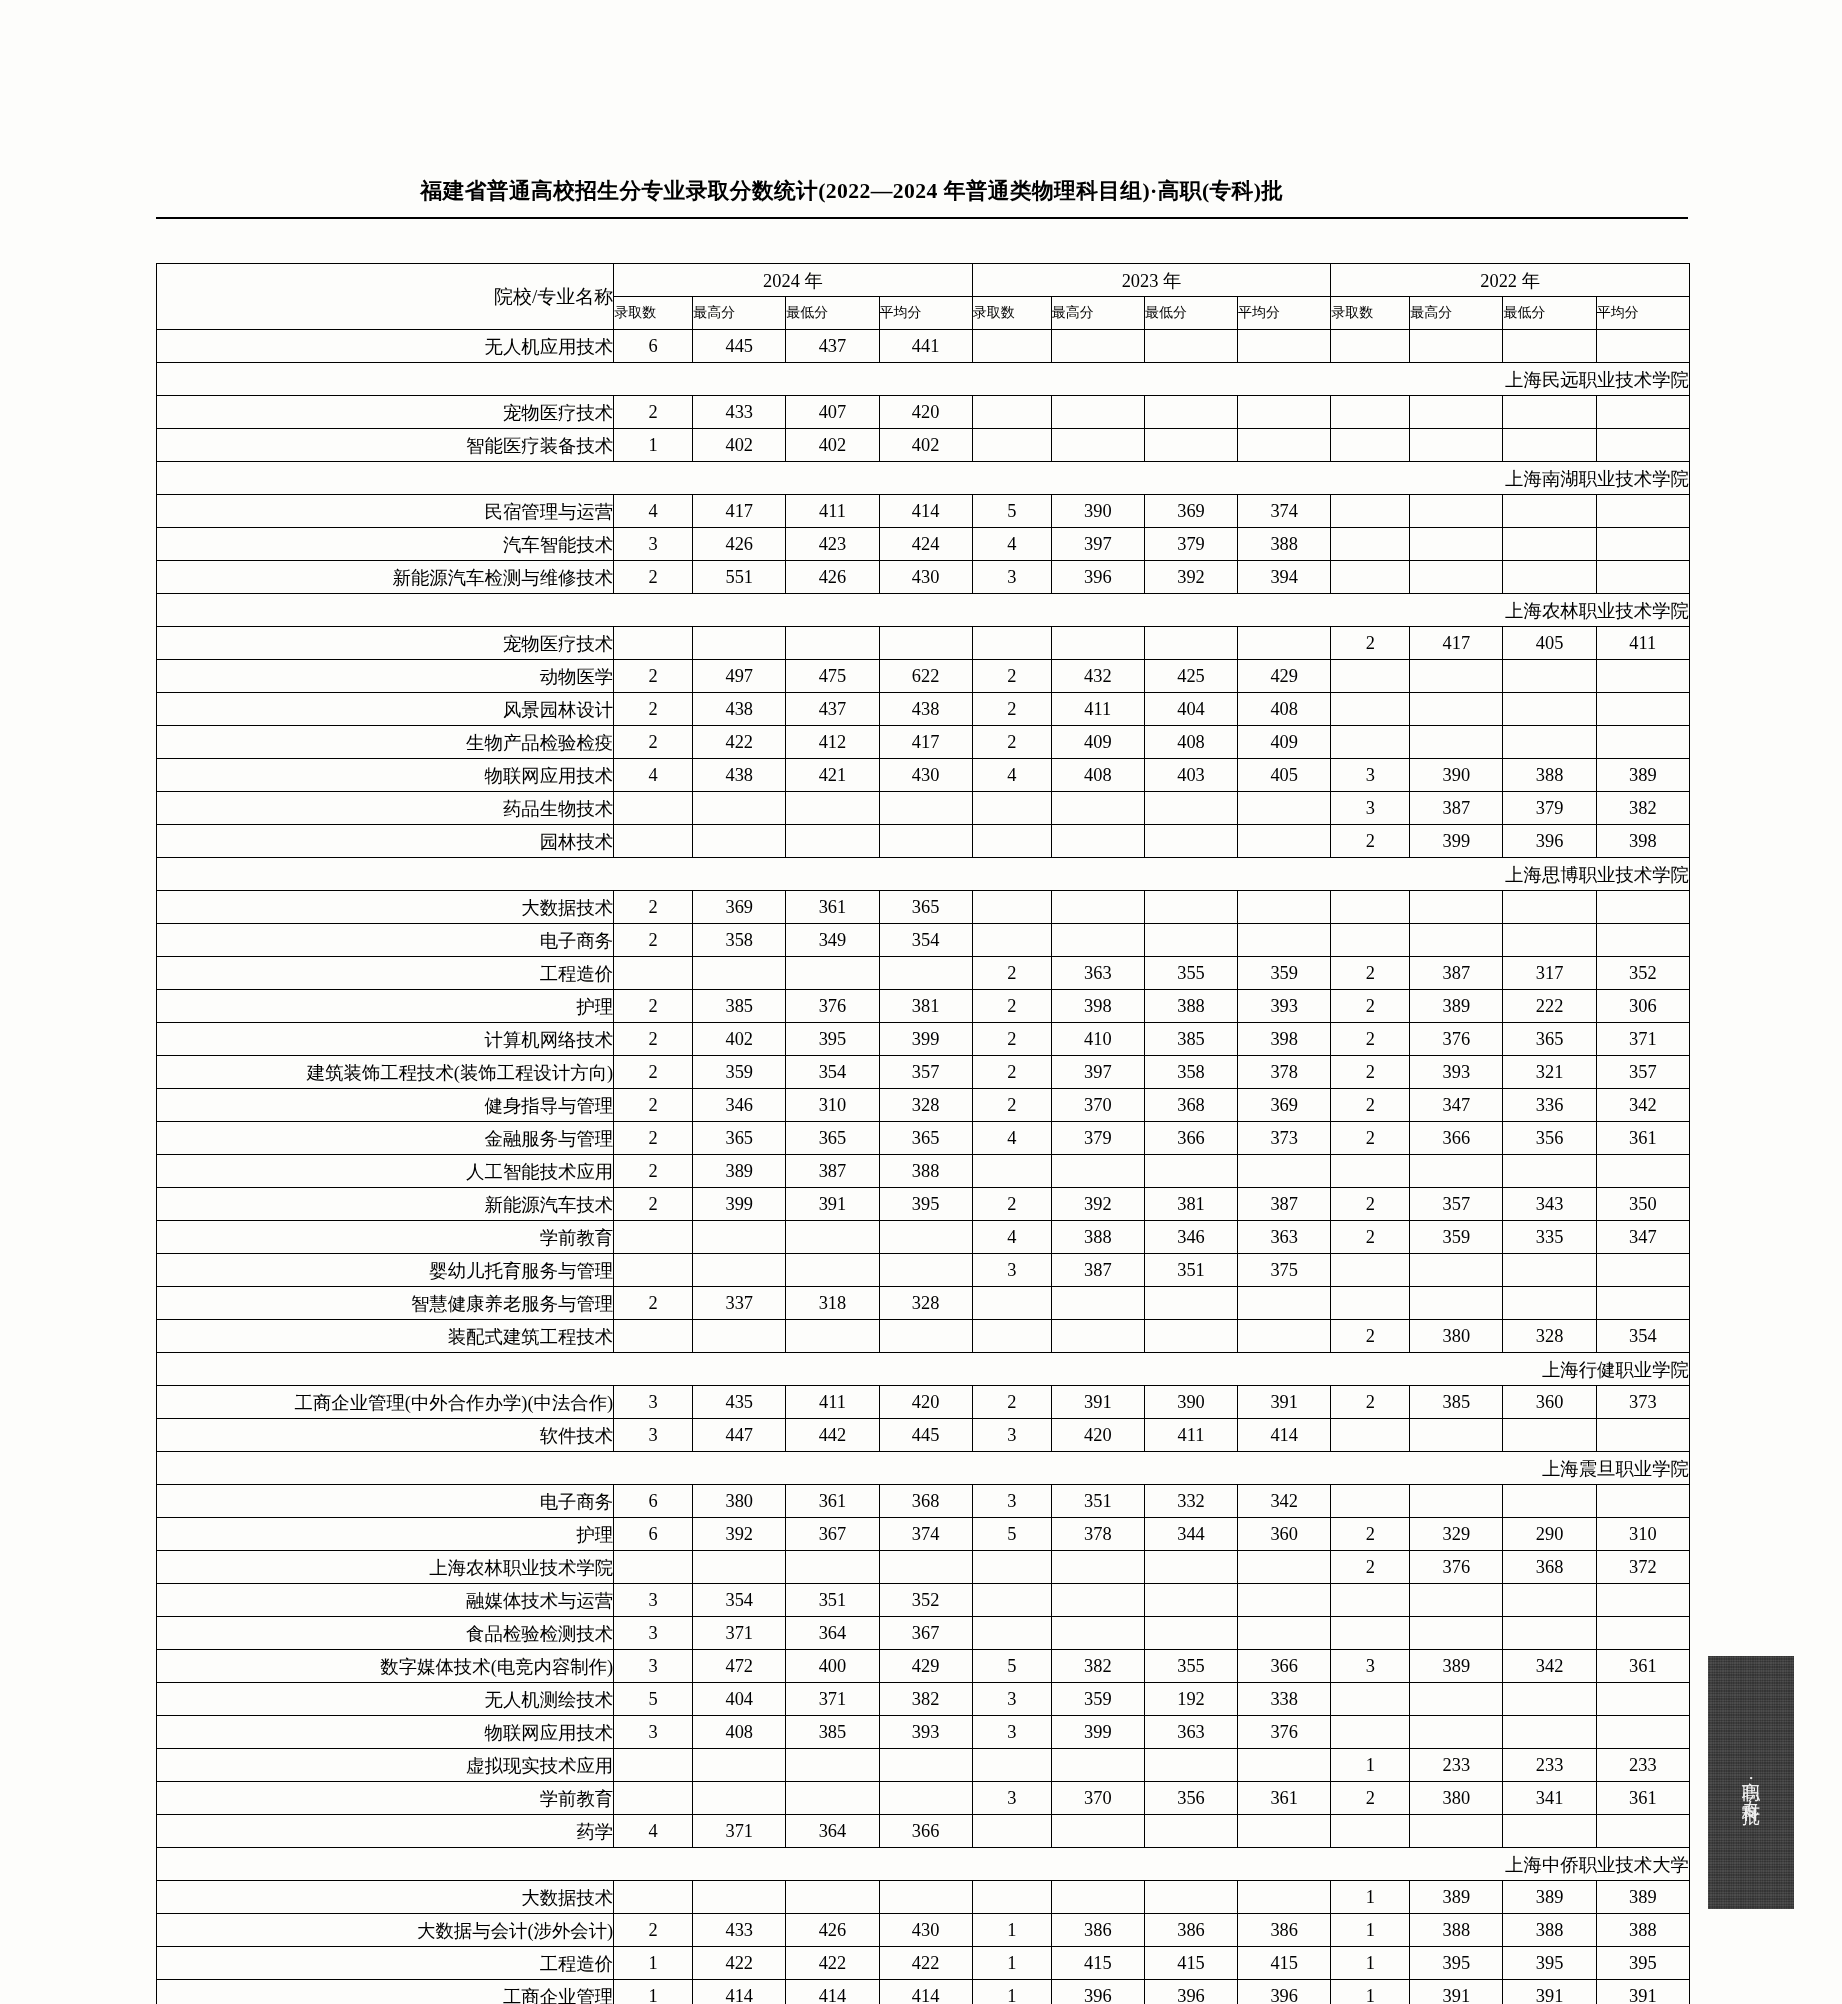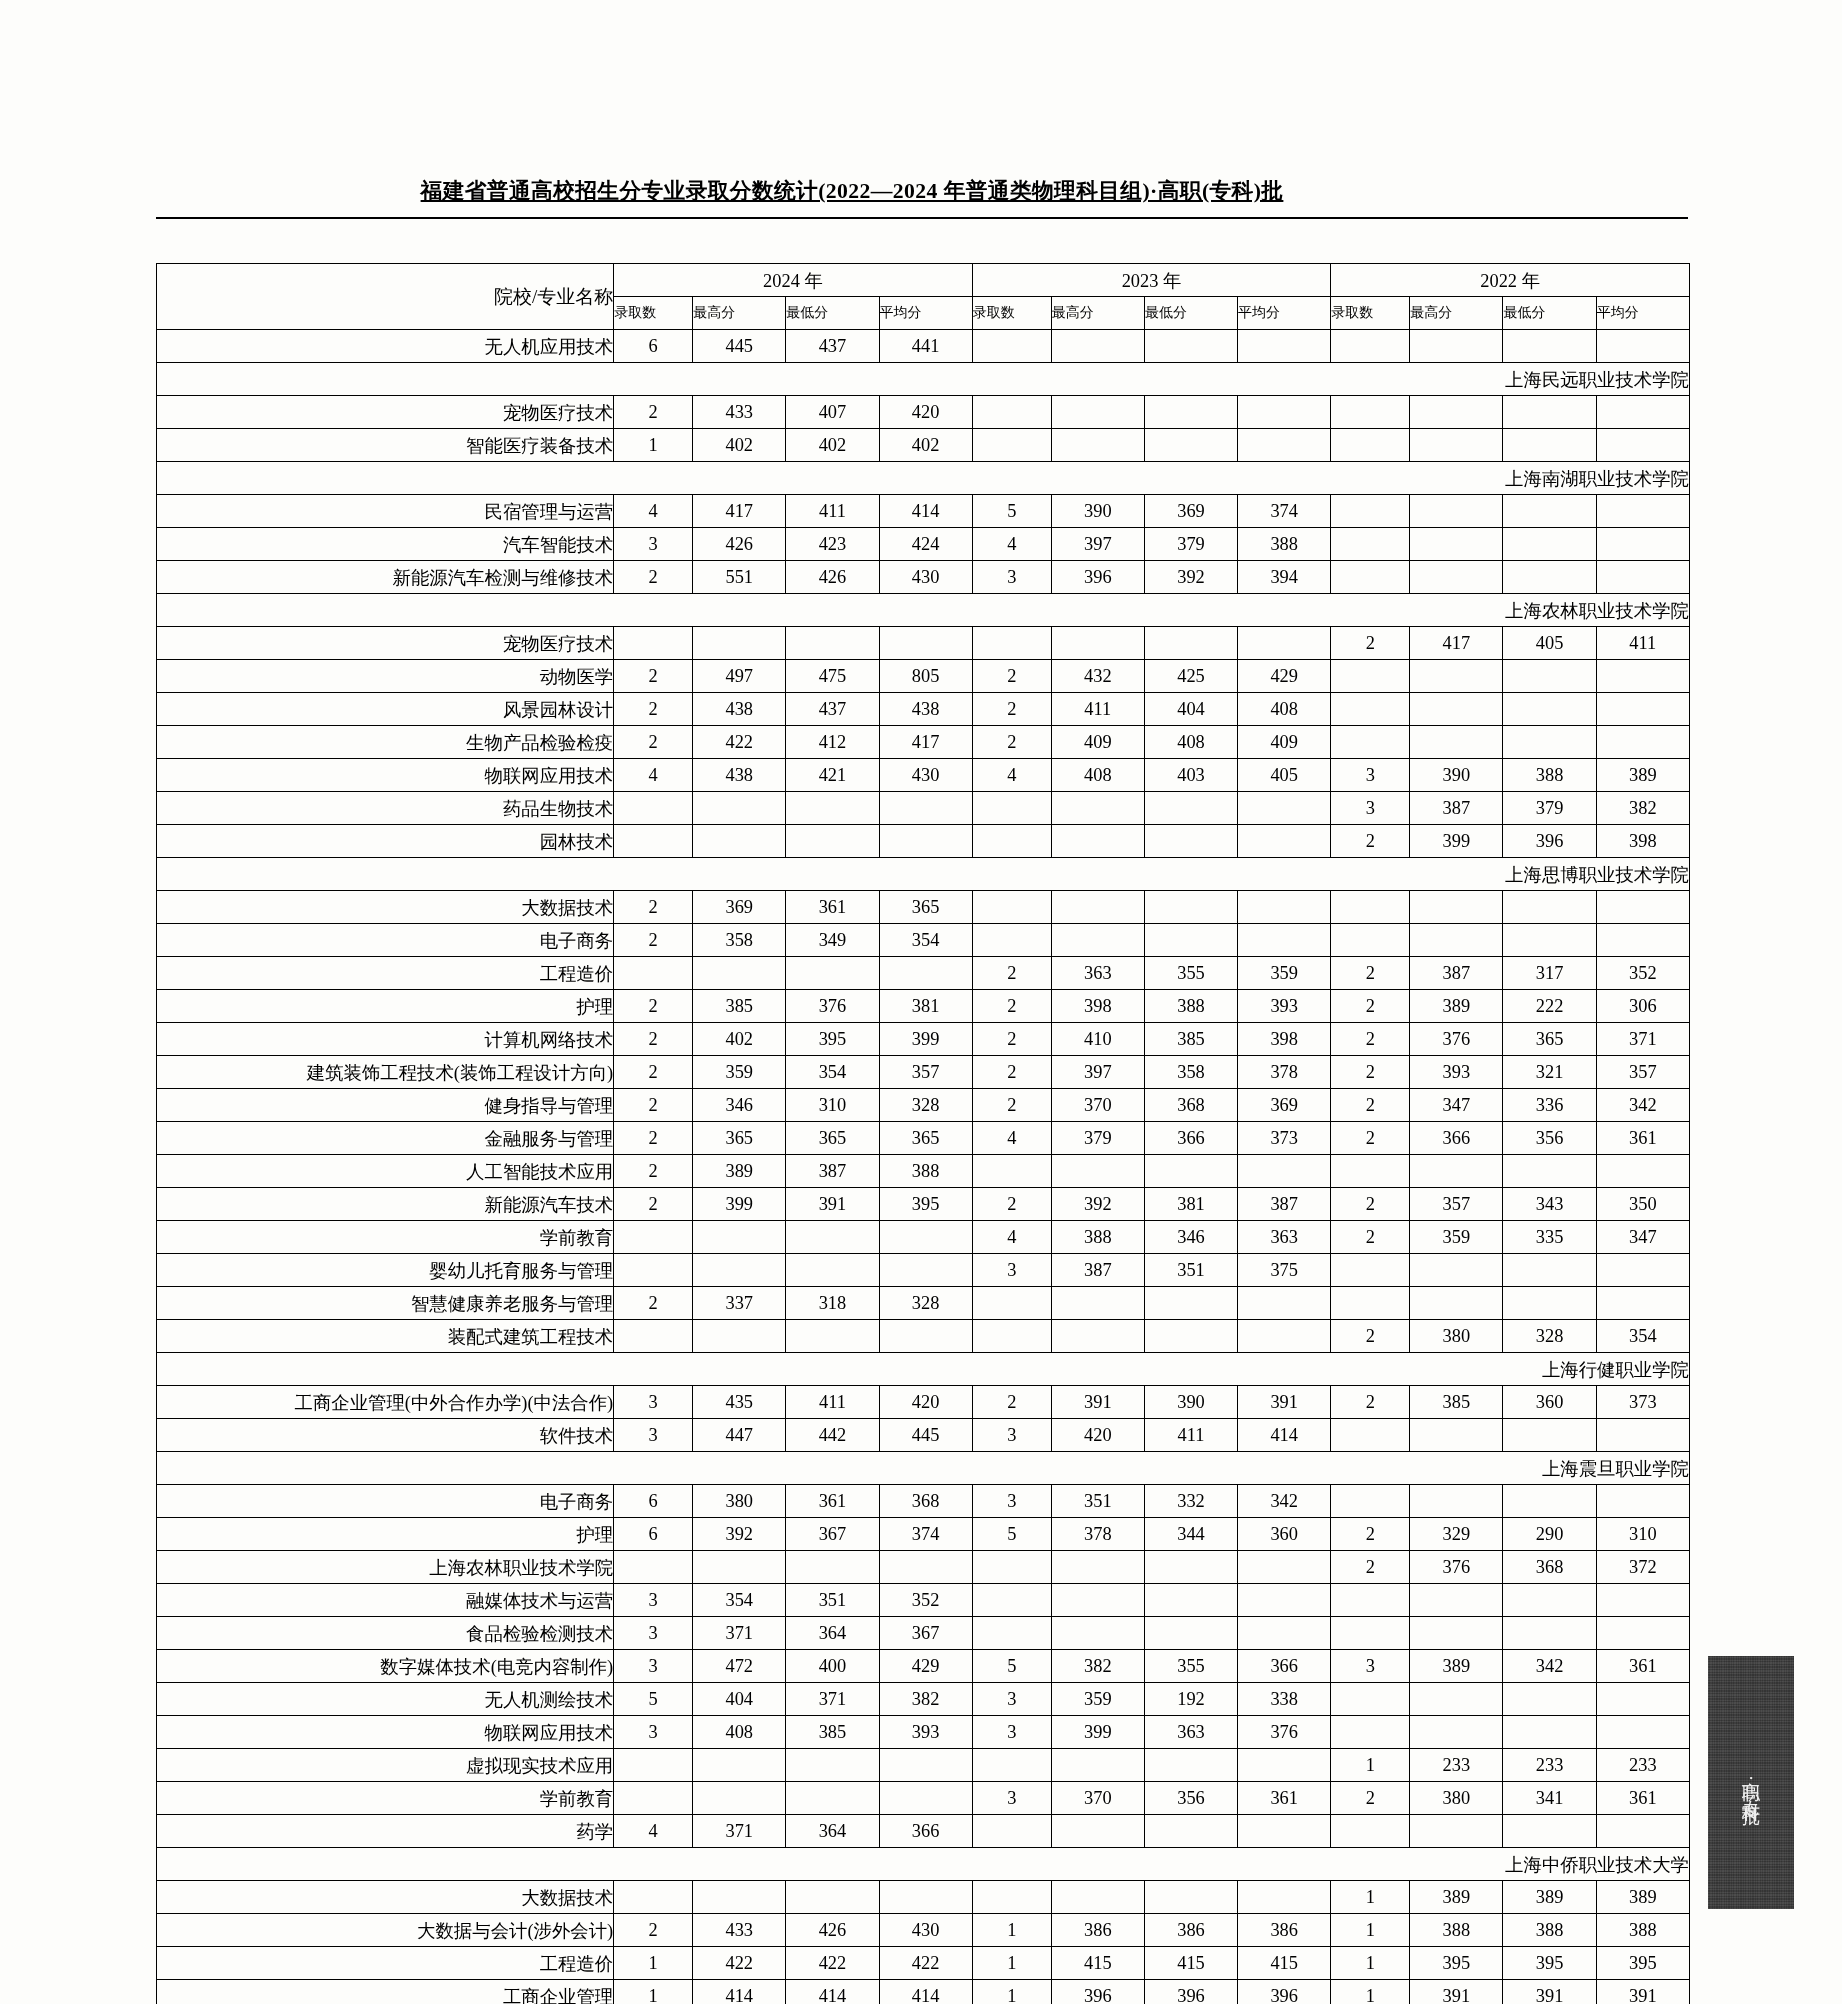--- a/index.html
+++ b/index.html
@@ -22,21 +22,20 @@
   }
   .header {
     position: absolute;
     top: 176px;
     left: 0;
     width: 1704px;
     text-align: center;
     font-size: 21.7px;
     font-weight: bold;
     letter-spacing: 0.4px;
-    text-decoration: underline;
   }
   .header-rule {
     position: absolute;
     top: 217px;
     left: 156px;
     width: 1532px;
     height: 1.6px;
     background: #000;
   }
   .table-wrap {
@@ -270,21 +269,21 @@
             <td class="num">2</td>
             <td class="num">417</td>
             <td class="num">405</td>
             <td class="num">411</td>
           </tr>
           <tr>
             <td class="name-cell">动物医学</td>
             <td class="num">2</td>
             <td class="num">497</td>
             <td class="num">475</td>
-            <td class="num">805</td>
+            <td class="num">622</td>
             <td class="num">2</td>
             <td class="num">432</td>
             <td class="num">425</td>
             <td class="num">429</td>
             <td class="num"></td>
             <td class="num"></td>
             <td class="num"></td>
             <td class="num"></td>
           </tr>
           <tr>

